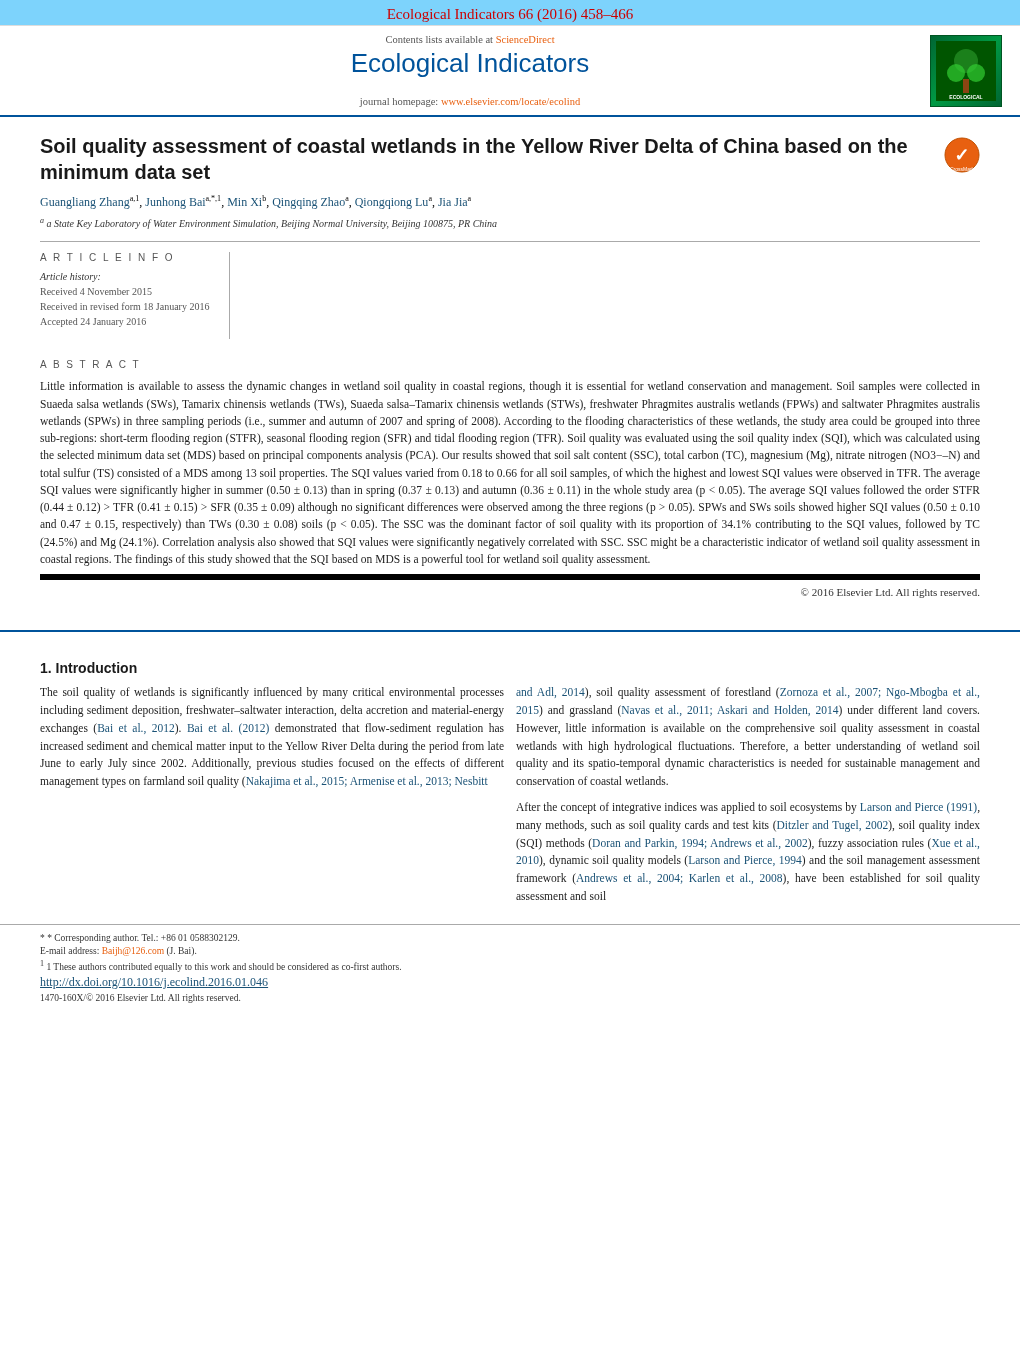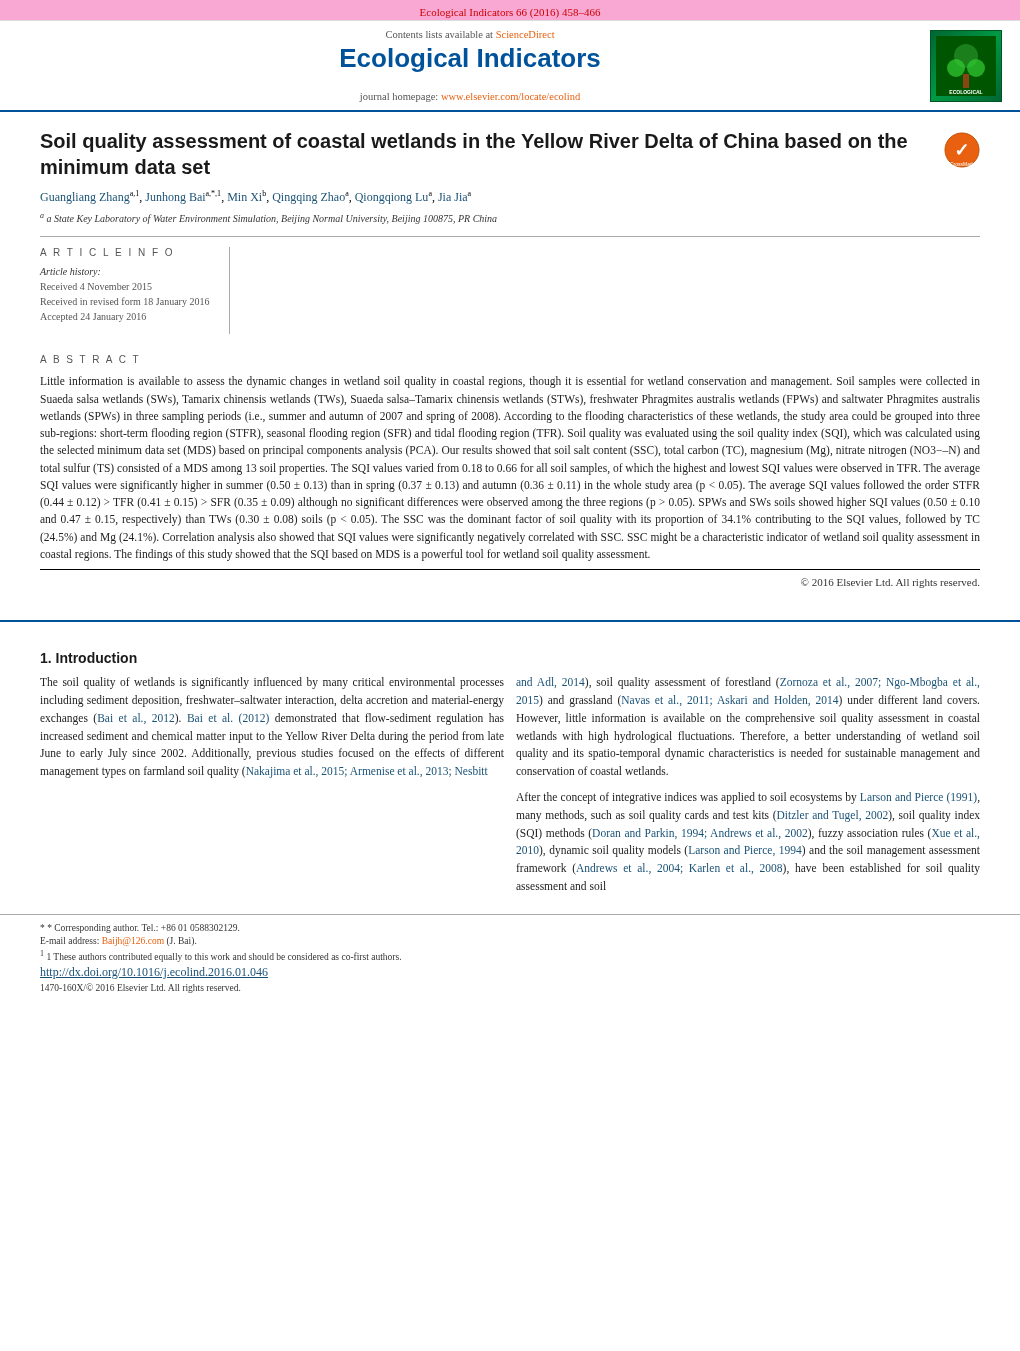--- a/index.html
+++ b/index.html
@@ -7,24 +7,24 @@
       font-family: 'Times New Roman', Times, serif;
       background: #fff;
       width: 1020px;
       min-height: 1351px;
       font-size: 13px;
       color: #000;
     }
 
     
     .top-bar {
-      background: #f9a8d4;
+      background: #7dd3fc;
       text-align: center;
       padding: 6px 0 2px;
-      font-size: 11px;
+      font-size: 15px;
       color: #c00;
       border-bottom: 1px solid #ddd;
     }
 
     .journal-header {
       display: flex;
       align-items: center;
       padding: 8px 18px;
       border-bottom: 2px solid #00539b;
       background: #fff;
@@ -43,21 +43,21 @@
 
     .journal-center .sciencedirect-link {
       color: #e86010;
       text-decoration: none;
     }
 
     .journal-center .journal-title {
       font-size: 26px;
       color: #00539b;
       font-family: Arial, sans-serif;
-      font-weight: bold;
+      font-weight: normal;
       margin-bottom: 17px;
     }
 
     .journal-center .homepage-line {
       font-size: 10.5px;
       color: #555;
     }
 
     .journal-center .homepage-link {
       color: #e86010;
@@ -222,21 +222,21 @@
 
     .abstract-text p {
       margin-bottom: 6px;
     }
 
     .copyright-line {
       font-size: 11px;
       text-align: right;
       color: #333;
       margin-top: 6px;
-      border-top: 1px solid #000000;
+      border-top: 6px solid #000000;
       padding-top: 6px;
     }
 
     
     .divider-line {
       border: none;
       border-top: 2px solid #00539b;
       margin: 12px 0;
     }
 

